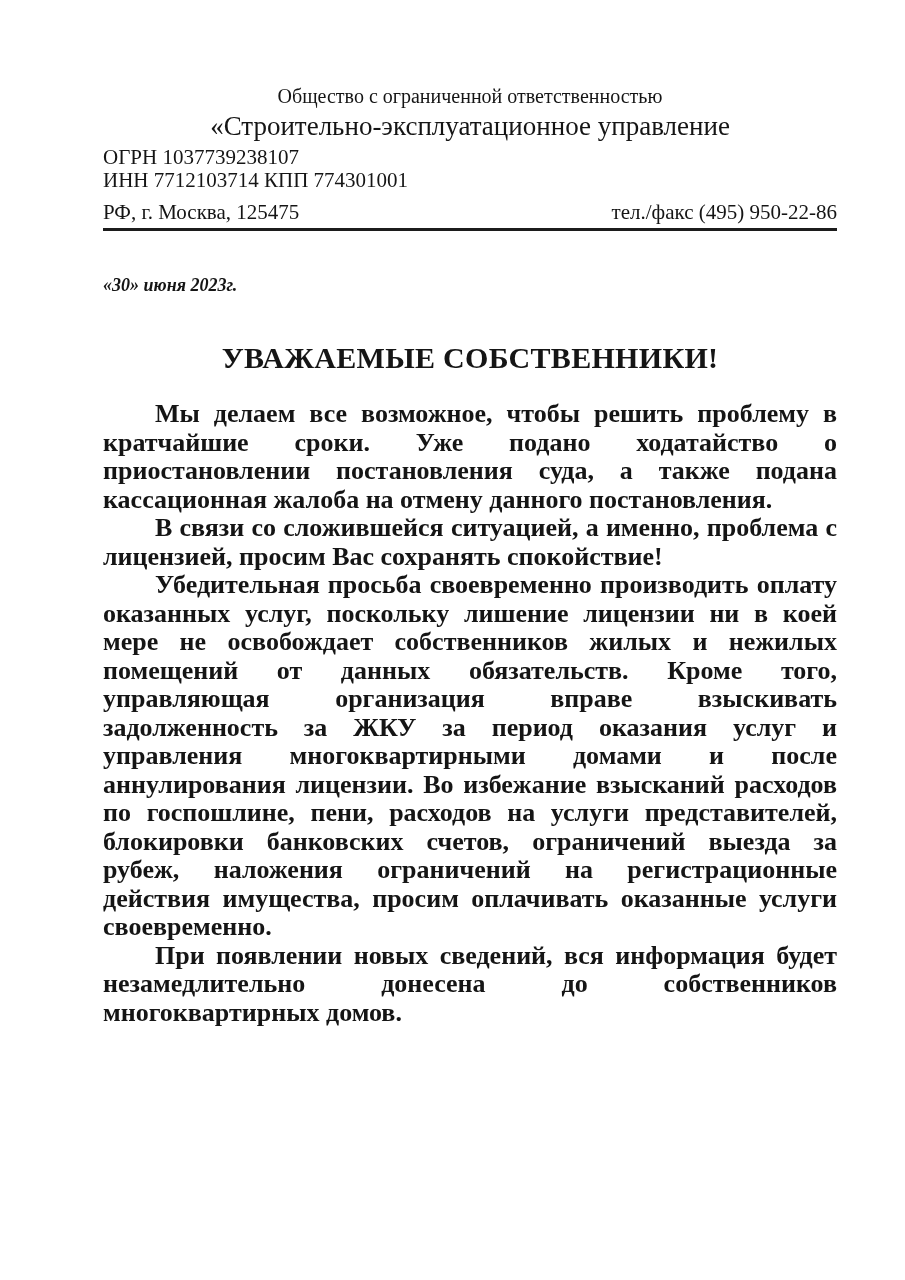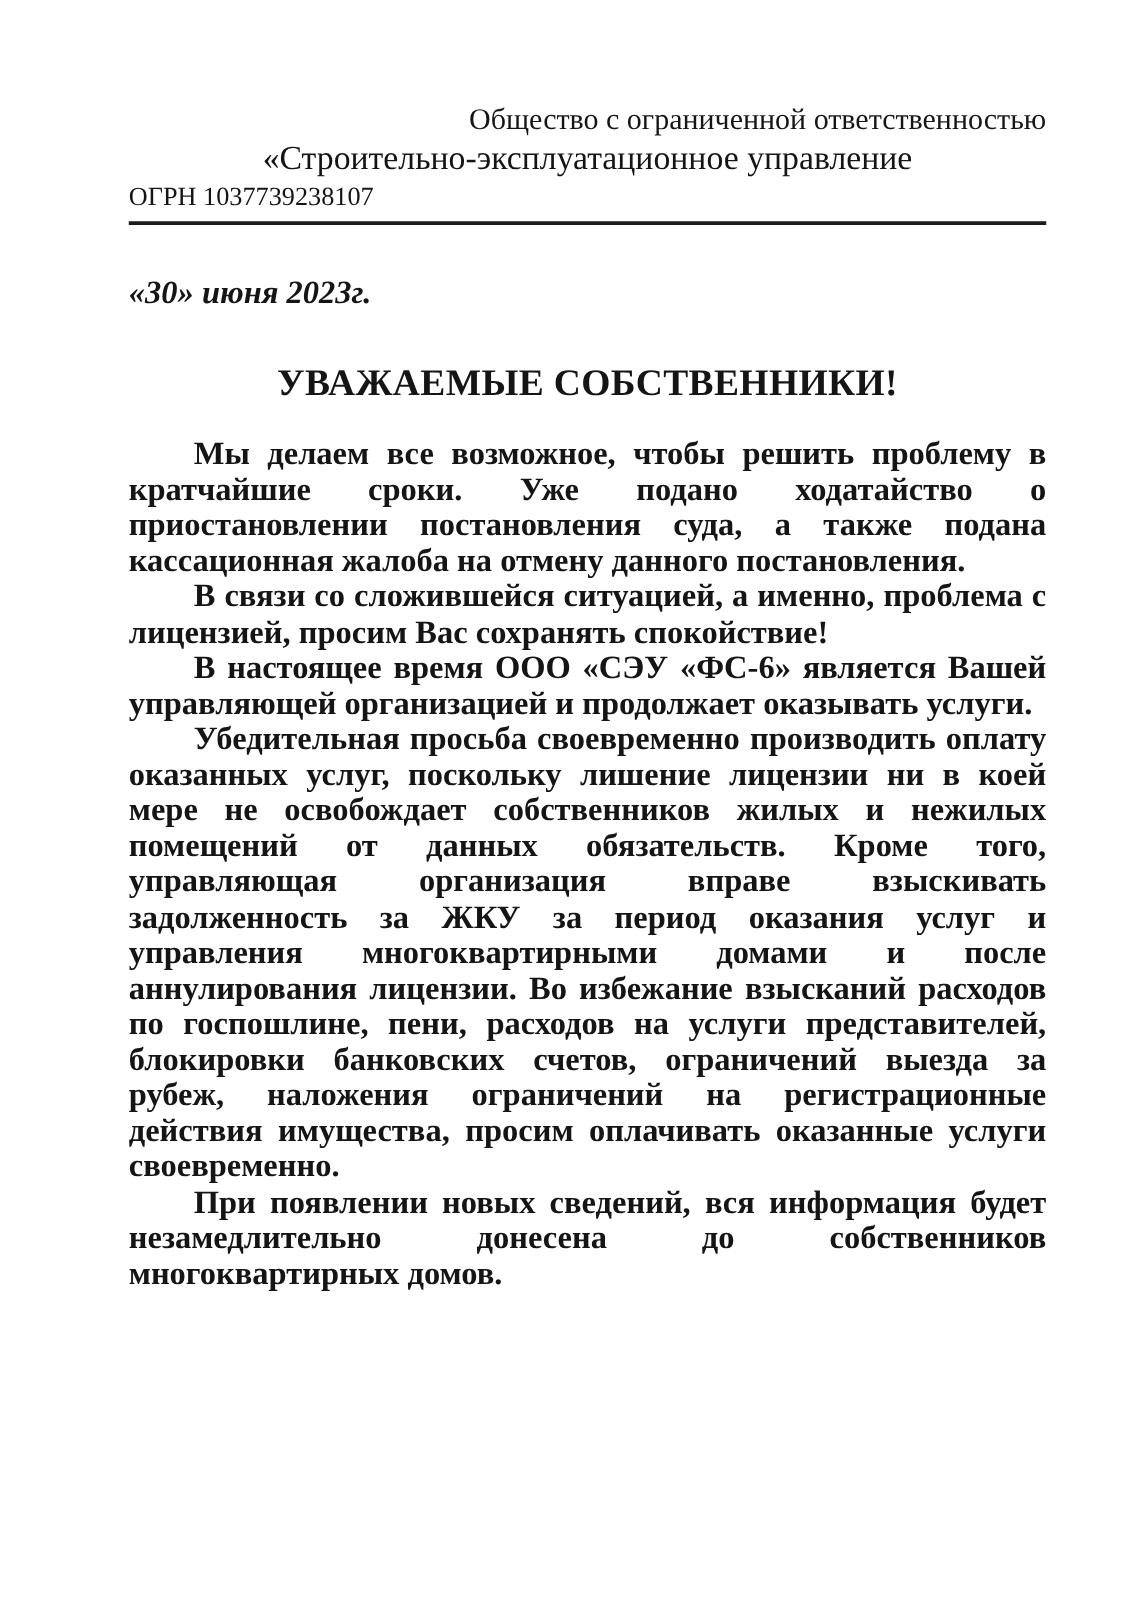--- a/index.html
+++ b/index.html
@@ -13,22 +13,22 @@
     font-family: "Liberation Serif", "DejaVu Serif", serif;
     overflow: hidden;
     box-sizing: border-box;
   }
   .content {
     box-sizing: border-box;
     padding: 84px 68px 0 103px;
   }
   
   .org-type {
-    text-align: right;
-    font-size: 24px;
+    text-align: center;
+    font-size: 20px;
     line-height: 24px;
   }
   .company {
     text-align: center;
     font-weight: normal;
     font-size: 27px;
     line-height: 31px;
     margin-top: 3px;
   }
   .reg {
@@ -58,21 +58,21 @@
   }
   .rule {
     margin-top: 4px;
     border-bottom: 3px solid #1c1c1c;
   }
   
   .date {
     margin-top: 42px;
     font-weight: bold;
     font-style: italic;
-    font-size: 26px;
+    font-size: 18px;
     line-height: 24px;
   }
   .title {
     margin: 46px 0 0 0;
     text-align: center;
     font-weight: bold;
     font-size: 30px;
     line-height: 30px;
     letter-spacing: 0.3px;
   }
@@ -102,34 +102,39 @@
   <div class="content">
 
     <header>
       <div class="org-type">Общество с ограниченной ответственностью</div>
 
       <div class="company">
         <div>«Строительно-эксплуатационное управление</div>
       </div>
 
       <div class="reg reg-first">ОГРН 1037739238107</div>
+      <div class="reg">ИНН 7712103714 КПП 774301001</div>
 
       <div class="contacts">
+        <div class="contact-row">
+          <span class="cell-left">РФ, г. Москва, 125475</span>
+          <span class="cell-center"></span>
+          <span class="cell-right">тел./факс (495) 950-22-86</span>
+        </div>
       </div>
 
       <div class="rule"></div>
     </header>
 
     <div class="date">«30» июня 2023г.</div>
 
     <h1 class="title">УВАЖАЕМЫЕ СОБСТВЕННИКИ!</h1>
 
     <div class="body">
         <p class="para">Мы делаем все возможное, чтобы решить проблему в кратчайшие сроки. Уже подано ходатайство о приостановлении постановления суда, а также подана кассационная жалоба на отмену данного постановления.</p>
         <p class="para">В связи со сложившейся ситуацией, а именно, проблема с лицензией, просим Вас сохранять спокойствие!</p>
-        <p class="para">В настоящее время ООО «СЭУ «ФС-6» является Вашей управляющей организацией и продолжает оказывать услуги.</p>
         <p class="para">Убедительная просьба своевременно производить оплату оказанных услуг, поскольку лишение лицензии ни в коей мере не освобождает собственников жилых и нежилых помещений от данных обязательств. Кроме того, управляющая организация вправе взыскивать задолженность за ЖКУ за период оказания услуг и управления многоквартирными домами и после аннулирования лицензии. Во избежание взысканий расходов по госпошлине, пени, расходов на услуги представителей, блокировки банковских счетов, ограничений выезда за рубеж, наложения ограничений на регистрационные действия имущества, просим оплачивать оказанные услуги своевременно.</p>
         <p class="para">При появлении новых сведений, вся информация будет незамедлительно донесена до собственников многоквартирных домов.</p>
       </div>
 
 
   </div>
 </div>
 
 </body></html>

